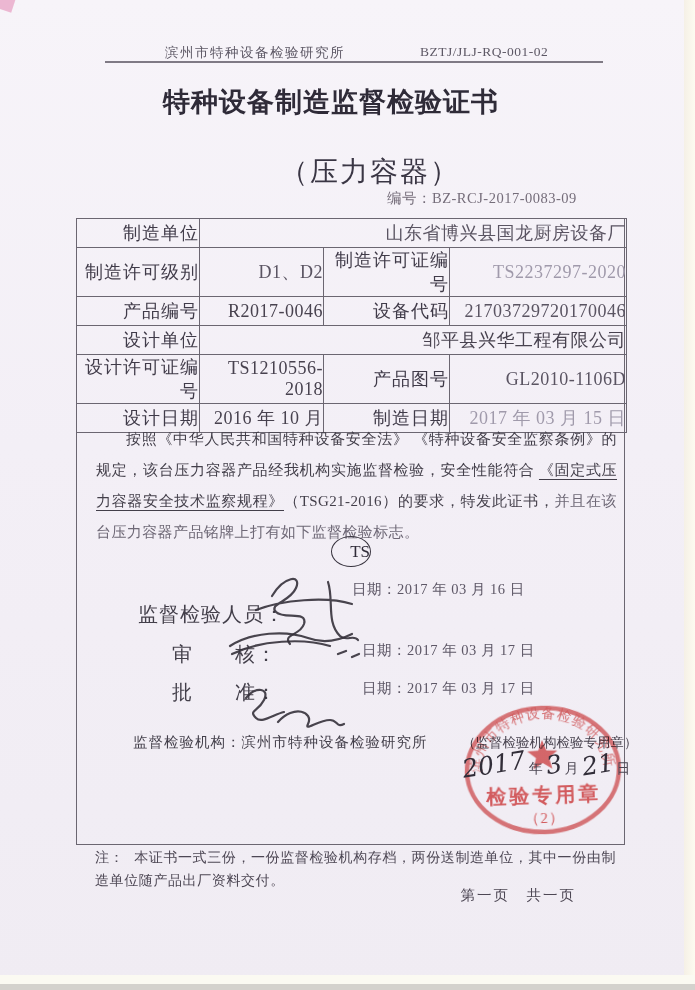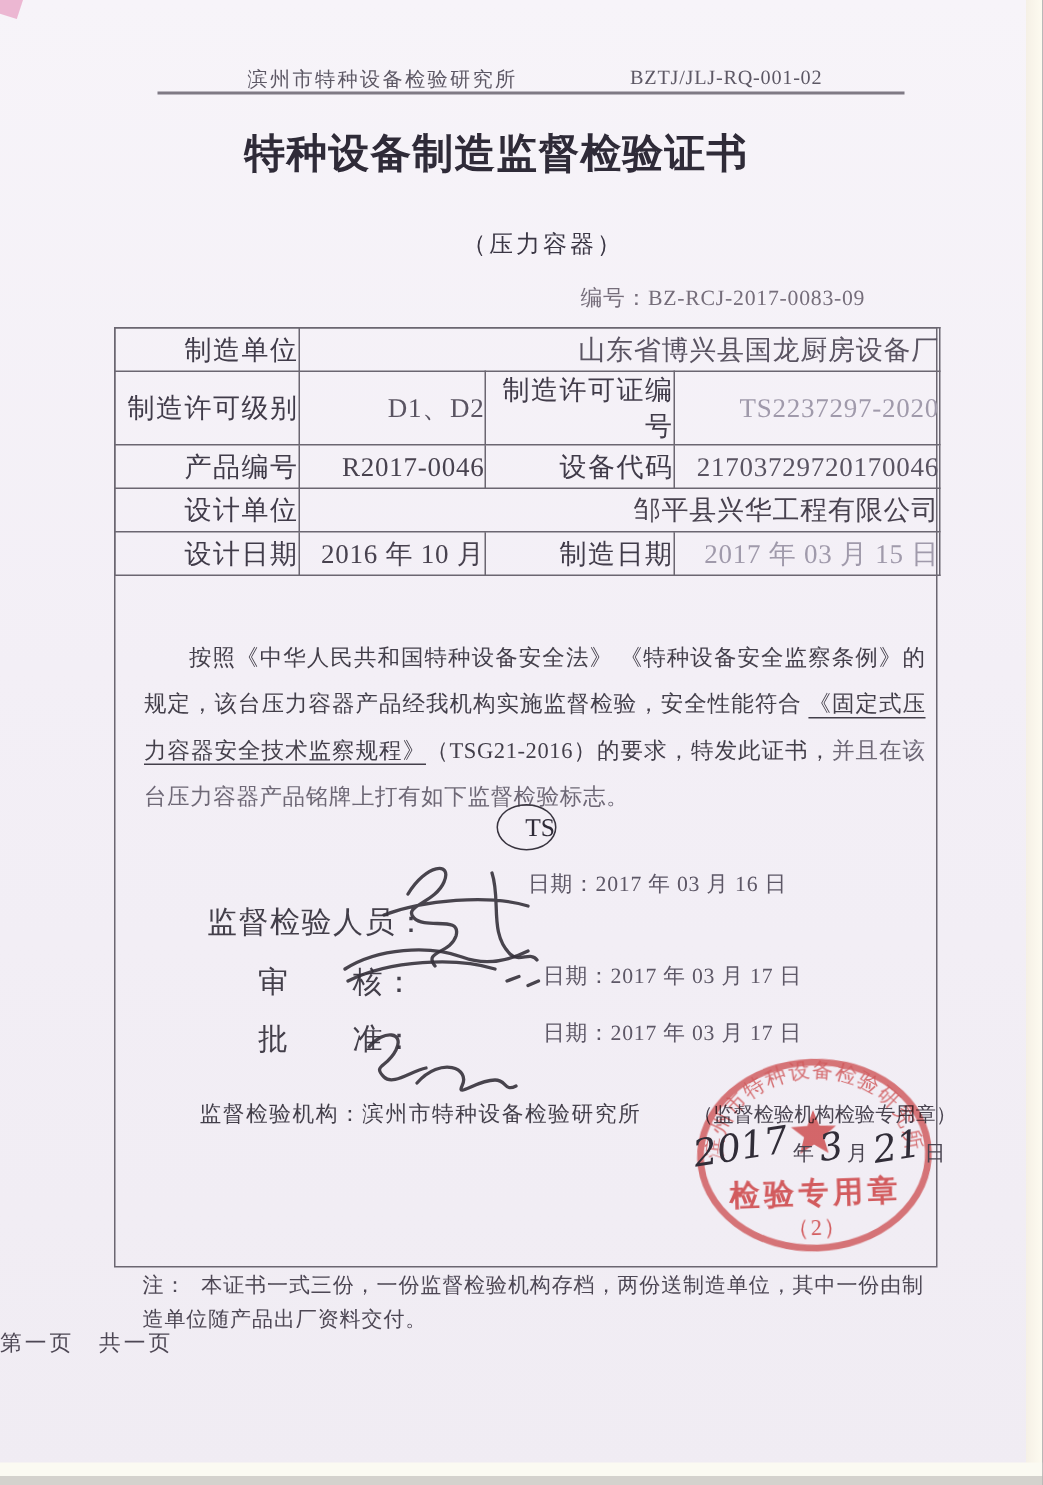--- a/index.html
+++ b/index.html
@@ -10,21 +10,21 @@
     color:#3f3b46;
   }
   .abs{position:absolute;}
   .nowrap{white-space:nowrap;}
   
   .hdr-org{left:165px;top:44px;font-size:13.5px;letter-spacing:1.5px;color:#5d5865;}
   .hdr-code{left:420px;top:44px;font-size:13.5px;letter-spacing:.5px;color:#5d5865;}
   .hdr-line{left:105px;top:61px;width:498px;height:2px;background:#57525d;opacity:.75;}
   
   .title{left:163px;top:84px;margin:0;font-size:27px;font-weight:700;letter-spacing:1px;color:#2f2b38;}
-  .subtitle{left:308px;top:153px;font-size:16px;letter-spacing:2px;color:#3a3644;text-align:center;}
+  .subtitle{left:280px;top:153px;font-size:28px;letter-spacing:2px;color:#3a3644;text-align:center;}
   .cert-no{left:387px;top:189px;font-size:14.5px;letter-spacing:.5px;color:#756d7a;}
   
   .box{left:76px;top:218px;width:549px;height:627px;border:1.6px solid #6b6671;box-sizing:border-box;}
   table.info{position:absolute;left:76px;top:218px;width:550px;border-collapse:collapse;table-layout:fixed;}
   table.info td{border:1.5px solid #6b6671;height:28px;text-align:right;font-size:18px;padding:0;overflow:hidden;}
   td.lbl{color:#403b49;letter-spacing:1px;}
   td.val{color:#5a5462;letter-spacing:.5px;}
   td.dark{color:#48424f;}
   td.faded{color:#a09aab;}
   
@@ -56,21 +56,21 @@
   svg.stamp .stamp-main{font-size:20px;font-weight:700;letter-spacing:3px;fill:#dc5252;text-anchor:middle;opacity:.9;}
   svg.stamp .stamp-sub{font-size:15px;letter-spacing:1px;fill:#dc5252;text-anchor:middle;opacity:.9;}
   
   .hw-date{left:462px;top:750px;display:flex;align-items:baseline;gap:3px;z-index:30;}
   .hw{display:inline-block;font-size:25px;font-style:italic;color:#312d38;
     font-family:"DejaVu Serif",serif;transform:rotate(-9deg);}
   .hw-unit{font-size:14px;color:#4a4551;}
   
   .note{left:95px;top:846px;width:535px;font-size:14px;line-height:23px;color:#4d4754;letter-spacing:.6px;}
   .note .note-lbl{margin-right:10px;}
-  .page-info{left:0;top:886px;width:576px;text-align:left;font-size:14.5px;color:#4d4754;letter-spacing:2px;}
+  .page-info{left:0;top:886px;width:576px;text-align:right;font-size:14.5px;color:#4d4754;letter-spacing:2px;}
   
   .edge-right{left:684px;top:0;width:11px;height:990px;background:linear-gradient(90deg,#f5f0e6,#fdfbf0);}
   .edge-bottom-white{left:0;top:975px;width:695px;height:9px;background:#fbfaf2;}
   .edge-bottom-gray{left:0;top:984px;width:695px;height:6px;background:#d4d2cd;}
   .corner-mark{left:-6px;top:-5px;width:20px;height:15px;background:#e8a7c8;opacity:.8;transform:rotate(18deg);}
 </style>
 </head>
 <body>
 
 <div class="page">
@@ -107,20 +107,26 @@
     </tr>
     <tr>
       <td class="lbl">产品编号</td>
       <td class="val dark">R2017-0046</td>
       <td class="lbl">设备代码</td>
       <td class="val">21703729720170046</td>
     </tr>
     <tr>
       <td class="lbl">设计单位</td>
       <td class="val dark" colspan="3">邹平县兴华工程有限公司</td>
+    </tr>
+    <tr>
+      <td class="lbl">设计许可证编号</td>
+      <td class="val dark">TS1210556-2018</td>
+      <td class="lbl">产品图号</td>
+      <td class="val">GL2010-1106D</td>
     </tr>
     <tr>
       <td class="lbl">设计日期</td>
       <td class="val dark">2016 年 10 月</td>
       <td class="lbl">制造日期</td>
       <td class="val faded">2017 年 03 月 15 日</td>
     </tr>
   </tbody>
     </table>
 

